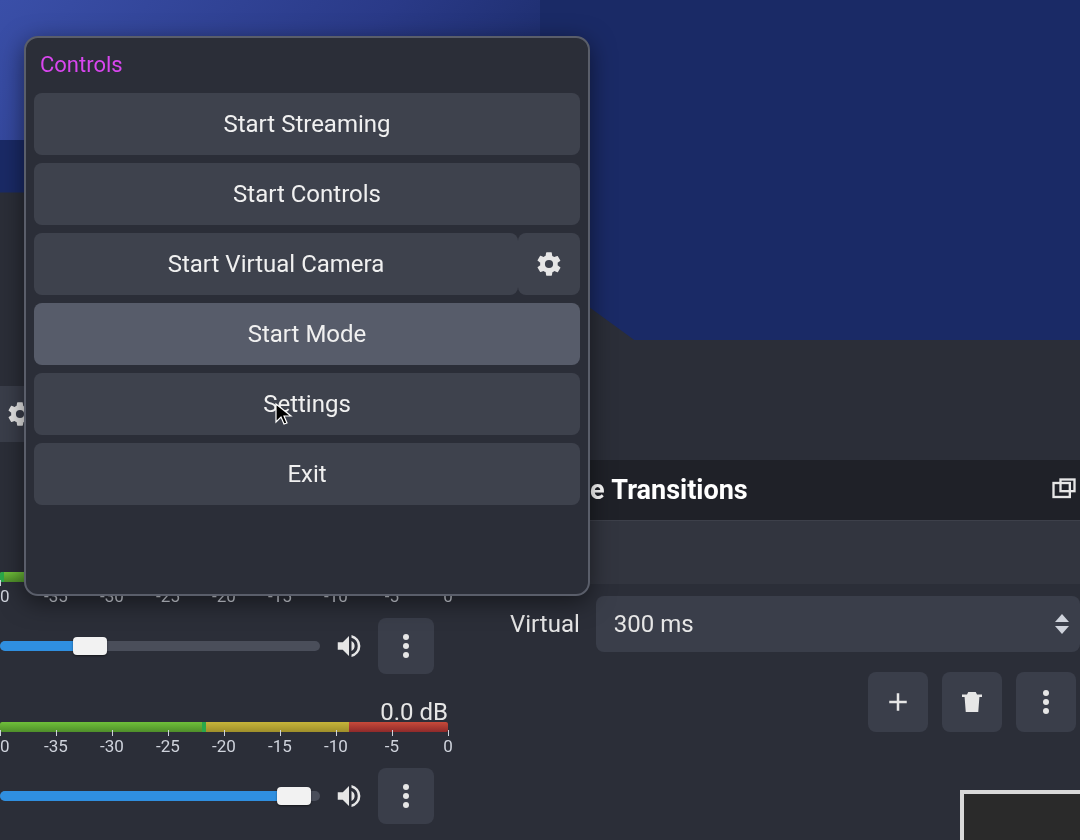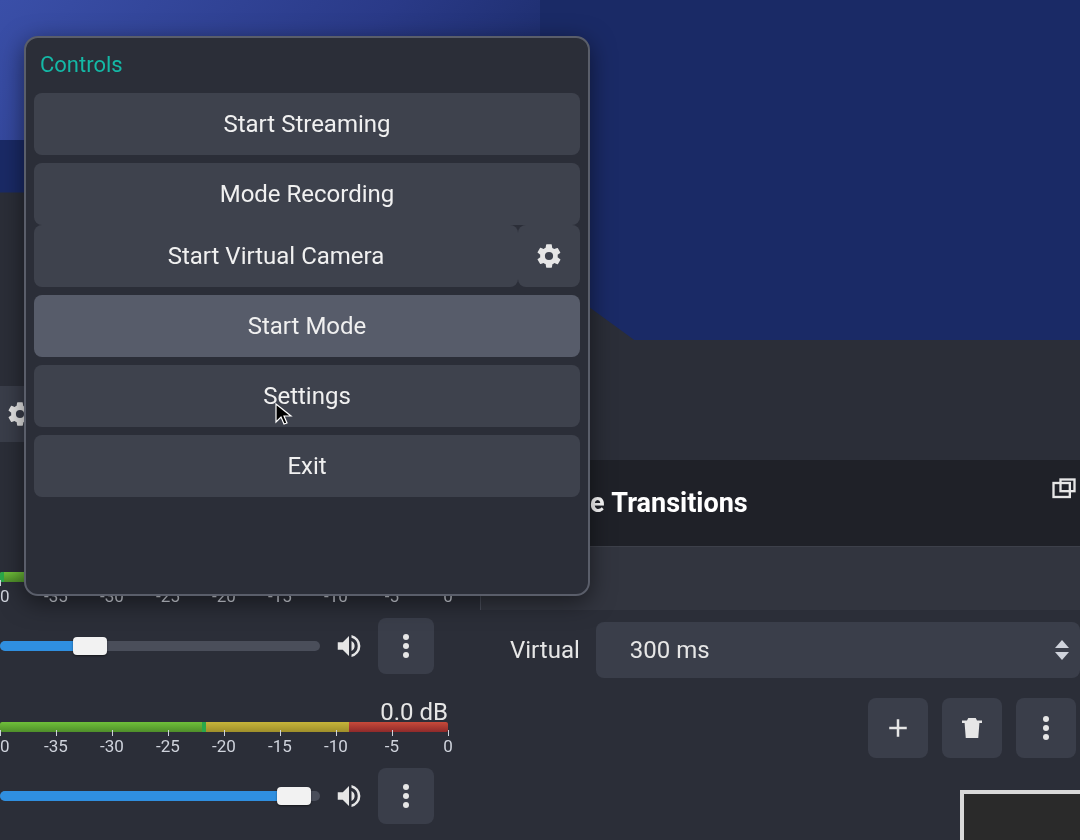--- a/index.html
+++ b/index.html
@@ -50,21 +50,21 @@
   .vol-icon { width:30px; height:30px; }
   .kebab-btn {
     width:56px; height:56px; background:#3a3e4a; border-radius:8px;
     display:flex; align-items:center; justify-content:center; cursor:pointer;
   }
   .kebab-dot { width:6px; height:6px; background:#e6e6e6; border-radius:50%; margin:3px 0; }
   .db-label { position:absolute; right:12px; font-size:24px; color:#e6e6e6; }
 
   
   .trans-panel { position:absolute; left:480px; top:460px; right:0; }
-  .trans-header { display:flex; align-items:center; height:86px; padding-left:110px; font-size:27px; font-weight:700; color:#fff; background:#1f2128; }
+  .trans-header { display:flex; align-items:center; height:60px; padding-left:110px; font-size:27px; font-weight:700; color:#fff; background:#1f2128; }
   .trans-header .title-cut { white-space:nowrap; }
   .trans-select-row { display:flex; align-items:center; height:64px; background:#32353f; border-top:1px solid #3d404a; }
   .trans-select { flex:1; padding-left:105px; font-size:24px; color:#e6e6e6; }
   .updown { width:36px; display:flex; flex-direction:column; align-items:center; justify-content:center; gap:2px; border-left:1px solid #4a4e5a; height:100%; }
   .chev { width:0; height:0; border-left:7px solid transparent; border-right:7px solid transparent; }
   .chev.up { border-bottom:8px solid #cfd3dc; }
   .chev.down { border-top:8px solid #cfd3dc; }
   .duration-row { display:flex; align-items:center; gap:16px; padding:12px 0 12px 30px; height:80px; background:#2b2e38; }
   .duration-label { font-size:24px; color:#e6e6e6; }
   .duration-input {
@@ -77,28 +77,28 @@
   .toolbar-icon-right { position:absolute; right:0; top:476px; width:30px; height:30px; }
 
   
   .controls-panel {
     position:absolute; left:24px; top:36px; width:566px; height:560px;
     background:#2b2e38; border:2px solid #5a5e6a; border-radius:14px;
     box-shadow:0 6px 24px rgba(0,0,0,.5);
     padding:14px 8px 8px 8px;
     display:flex; flex-direction:column;
   }
-  .controls-title { font-size:22px; color:#14b8a6; padding:0 6px 8px 6px; }
+  .controls-title { font-size:22px; color:#d946ef; padding:0 6px 8px 6px; }
   .ctrl-btn {
     height:62px; background:#3e424d; border-radius:8px; margin-top:8px;
     display:flex; align-items:center; justify-content:center;
     font-size:24px; color:#f0f0f0; cursor:pointer;
   }
   .ctrl-btn.hover { background:#575c6a; }
-  .ctrl-row { display:flex; }
+  .ctrl-row { display:flex; margin-top:8px; }
   .ctrl-row .ctrl-btn { margin-top:0; }
   .ctrl-row .main-btn { flex:1; }
   .ctrl-row .gear-btn { width:62px; flex:0 0 62px; }
   .cursor {
     position:absolute; left:246px; top:364px; width:24px; height:24px; pointer-events:none;
   }
 
   
   .pic-frame {
     position:absolute; right:0; bottom:0; width:120px; height:50px;
@@ -224,21 +224,21 @@
     </div>
     <div class="trans-select-row">
       <div class="updown">
         <div class="chev up"></div>
         <div class="chev down"></div>
       </div>
     </div>
     <div class="duration-row">
       <div class="duration-label">Virtual</div>
       <div class="duration-input">
-        <span style="flex:1;margin-left:16px;">300 ms</span>
+        <span style="flex:1;">300 ms</span>
         <div class="dur-updown">
           <div class="chev up"></div>
           <div class="chev down"></div>
         </div>
       </div>
     </div>
     <div class="trans-btn-row">
       <div class="sq-btn">
         <svg viewBox="0 0 24 24" width="30" height="30" fill="#e6e6e6">
             <path d="M11 5h2v6h6v2h-6v6h-2v-6H5v-2h6z"></path>
@@ -267,21 +267,21 @@
   </div>
 
   <div class="pic-frame"></div>
 
   <div class="controls-panel">
     <div class="controls-title">Controls</div>
     <div class="ctrl-btn">
         <span>Start Streaming</span>
       </div>
     <div class="ctrl-btn">
-        <span>Mode Recording</span>
+        <span>Start Controls</span>
       </div>
     <div class="ctrl-row">
       <div class="ctrl-btn main-btn">
           <span>Start Virtual Camera</span>
         </div>
       <div class="ctrl-btn gear-btn">
         <svg viewBox="0 0 24 24" width="28" height="28" fill="#e6e6e6">
           <path d="M19.4 13a7.8 7.8 0 0 0 .1-1 7.8 7.8 0 0 0-.1-1l2.1-1.6a.5.5 0 0 0 .1-.7l-2-3.4a.5.5 0 0 0-.6-.2l-2.5 1a7.6 7.6 0 0 0-1.7-1l-.4-2.6A.5.5 0 0 0 14 2h-4a.5.5 0 0 0-.5.4L9.1 5a7.6 7.6 0 0 0-1.7 1l-2.5-1a.5.5 0 0 0-.6.2l-2 3.4a.5.5 0 0 0 .1.7L4.5 11a7.8 7.8 0 0 0-.1 1 7.8 7.8 0 0 0 .1 1l-2.1 1.6a.5.5 0 0 0-.1.7l2 3.4a.5.5 0 0 0 .6.2l2.5-1a7.6 7.6 0 0 0 1.7 1l.4 2.6A.5.5 0 0 0 10 22h4a.5.5 0 0 0 .5-.4l.4-2.6a7.6 7.6 0 0 0 1.7-1l2.5 1a.5.5 0 0 0 .6-.2l2-3.4a.5.5 0 0 0-.1-.7ZM12 15.5A3.5 3.5 0 1 1 15.5 12 3.5 3.5 0 0 1 12 15.5Z"></path>
         </svg>
       </div>

